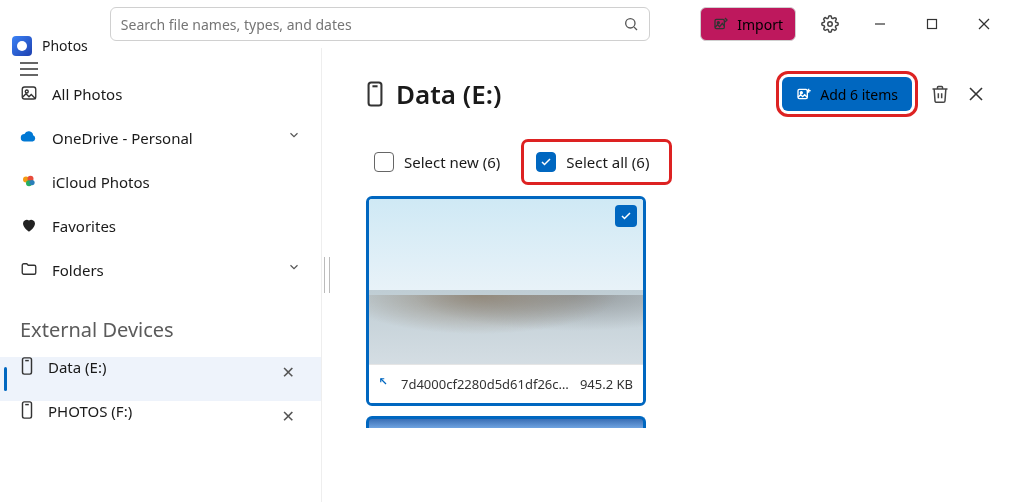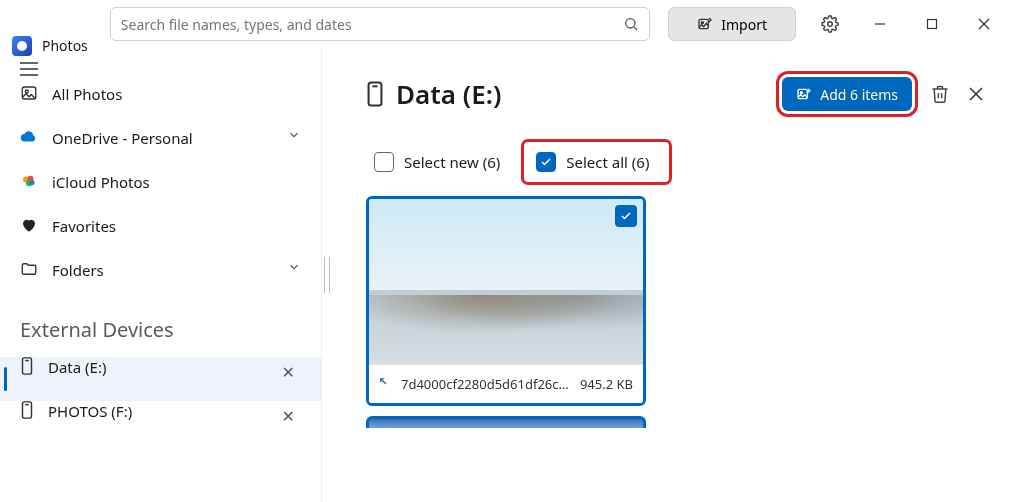--- a/index.html
+++ b/index.html
@@ -6,21 +6,21 @@
   body { width: 1014px; height: 502px; overflow: hidden; background: #fff; color: #1a1a1a; font-size: 14px; }
 
   
   .titlebar { height: 48px; display: flex; align-items: center; padding: 0 8px; gap: 8px; }
   .tb-left { display: flex; align-items: flex-start; gap: 10px; padding-left: 4px; margin-top: 44px; }
   .app-icon { width: 20px; height: 20px; border-radius: 4px; background: linear-gradient(135deg,#3b82f6,#1e40af); display:flex; align-items:center; justify-content:center; }
   .app-icon::after { content:""; width:10px; height:10px; border-radius:50%; background:#fff; }
   .searchbox { flex: 0 0 540px; margin-left: 14px; height: 34px; border: 1px solid #d0d0d0; border-radius: 6px; display:flex; align-items:center; padding:0 10px; background:#fff; }
   .searchbox input { flex:1; border:none; outline:none; font-size:14px; background:transparent; color:#333; }
   .tb-spacer { flex:1; }
-  .import-btn { height:34px; border:1px solid #d0d0d0; background:#e5e5e5; border-radius:6px; display:flex; align-items:center; gap:8px; padding:0 28px; font-size:14px; cursor:pointer; margin-right: 6px;}
+  .import-btn { height:34px; border:1px solid #d0d0d0; background:#be185d; border-radius:6px; display:flex; align-items:center; gap:8px; padding:0 12px; font-size:14px; cursor:pointer; margin-right: 6px;}
   .icon-btn { width:40px; height:40px; display:flex; align-items:center; justify-content:center; cursor:pointer; color:#444; }
   .winctrl { width:44px; height:32px; display:flex; align-items:center; justify-content:center; cursor:pointer; color:#333; }
 
   
   .body { display:flex; height: calc(502px - 48px); }
   .sidebar { width: 322px; border-right: 1px solid #eee; display:flex; flex-direction:column; padding-top:6px; }
   .hamburger { padding: 8px 20px; cursor:pointer; }
   .side-item { height:44px; display:flex; gap:14px; padding:0 20px; cursor:pointer; font-size:15px; position:relative; }
   .side-item.active { background:#eef3fb; }
   .side-item.active::before { content:""; position:absolute; left:4px; top:10px; bottom:10px; width:3px; background:#0067c0; border-radius:2px; }
@@ -29,21 +29,21 @@
   .chev { margin-left:auto; color:#555; }
 
   .handle { width:10px; display:flex; align-items:center; justify-content:center; color:#aaa; position:relative;}
   .handle::after{content:"";width:4px;height:36px;border-left:1px solid #bbb; border-right:1px solid #bbb;}
 
   
   .main { flex:1; padding: 28px 30px 0 34px; overflow:hidden; }
   .hdr-row { display:flex; align-items:center; }
   .hdr-title { font-size:26px; font-weight:600; display:flex; align-items:center; gap:12px; }
   .hdr-actions { margin-left:auto; display:flex; align-items:center; gap:18px; }
-  .add-btn { background:#0067c0; color:#fef9c3; border:none; border-radius:6px; height:34px; padding:0 14px; display:flex; align-items:center; gap:8px; font-size:14px; cursor:pointer; }
+  .add-btn { background:#0067c0; color:#000000; border:none; border-radius:6px; height:34px; padding:0 14px; display:flex; align-items:center; gap:8px; font-size:14px; cursor:pointer; }
   .redbox { outline:3px solid #d22; outline-offset:3px; border-radius:6px; }
   .subcount { color:#6b6b6b; margin-top:6px; font-size:15px; }
 
   .filters { display:flex; align-items:center; gap:16px; margin-top:30px; }
   .chk { display:flex; align-items:center; gap:10px; font-size:15px; cursor:pointer; padding:4px 8px;}
   .chkbox { width:20px; height:20px; border:1.5px solid #666; border-radius:4px; display:flex; align-items:center; justify-content:center; }
   .chkbox.checked { background:#0067c0; border-color:#0067c0; color:#fff; }
   .chkbox.checked svg { display:block; }
   .chkbox svg { display:none; }
   .filters .redbox2 { outline:3px solid #d22; padding:6px 12px 6px 4px; border-radius:4px; }

